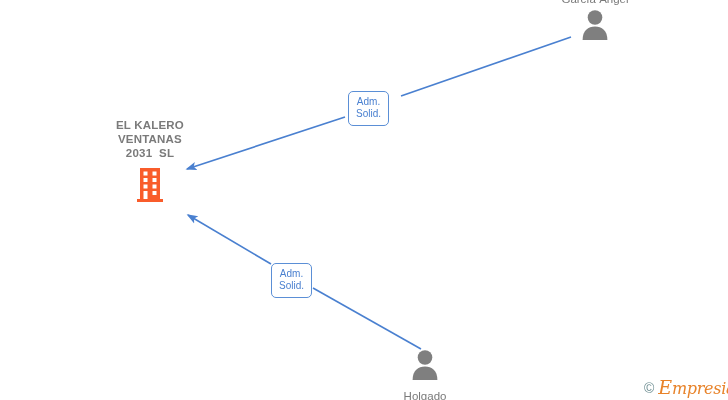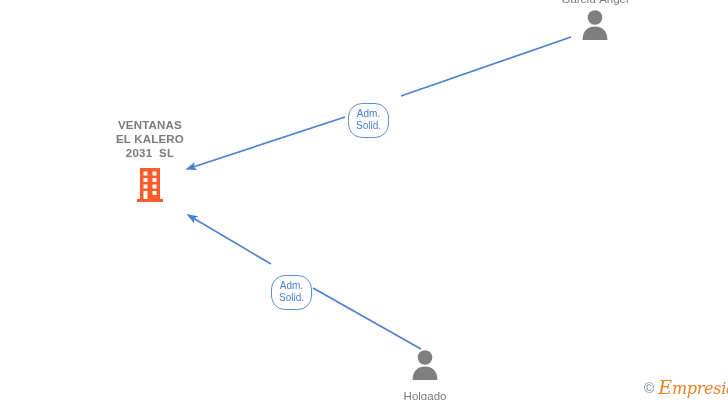--- a/index.html
+++ b/index.html
@@ -73,28 +73,27 @@
   }
   .person-node.top .person-label { margin-bottom: 2px; }
   .person-node.bottom .person-label { margin-top: 9px; }
 
   
   .rel-box {
     position: absolute;
     box-sizing: border-box;
     background: #ffffff;
     border: 1px solid #5b8fd6;
-    border-radius: 14px;
+    border-radius: 5px;
     color: #4a80d0;
     font-size: 10px;
     line-height: 12px;
     padding: 4px 7px 5px 7px;
     text-align: center;
     white-space: nowrap;
-    margin-top: 12px;
   }
   .rel-box .l1, .rel-box .l2 { display: block; }
   #rel-box-1 { left: 348px; top: 91px; }
   #rel-box-2 { left: 271px; top: 263px; }
 
   
   .watermark {
     position: absolute;
     left: 644px;
     top: 378px;
@@ -132,22 +131,22 @@
     </defs>
 
     <line x1="571" y1="37" x2="401" y2="96" stroke="#4a80d0" stroke-width="1.6"></line>
     <line x1="345" y1="117" x2="187" y2="169" stroke="#4a80d0" stroke-width="1.6" marker-end="url(#arrowhead)"></line>
 
     <line x1="421" y1="349" x2="313" y2="288" stroke="#4a80d0" stroke-width="1.6"></line>
     <line x1="271" y1="264" x2="188" y2="215" stroke="#4a80d0" stroke-width="1.6" marker-end="url(#arrowhead)"></line>
   </svg>
 
   <div class="company-node">
+    <div class="company-label">EL KALERO</div>
     <div class="company-label">VENTANAS</div>
-    <div class="company-label">EL KALERO</div>
     <div class="company-label">2031  SL</div>
     <div class="company-icon-wrap">
       <svg width="26" height="36" viewBox="0 0 26 36" xmlns="http://www.w3.org/2000/svg">
         <rect x="3" y="1" width="20" height="31" fill="#f95c2b"></rect>
         <rect x="0" y="32" width="26" height="3" fill="#f95c2b"></rect>
         <rect x="6.5" y="4.5" width="4" height="4" fill="#ffffff"></rect>
         <rect x="15.5" y="4.5" width="4" height="4" fill="#ffffff"></rect>
         <rect x="6.5" y="11" width="4" height="4" fill="#ffffff"></rect>
         <rect x="15.5" y="11" width="4" height="4" fill="#ffffff"></rect>
         <rect x="6.5" y="17.5" width="4" height="4" fill="#ffffff"></rect>

